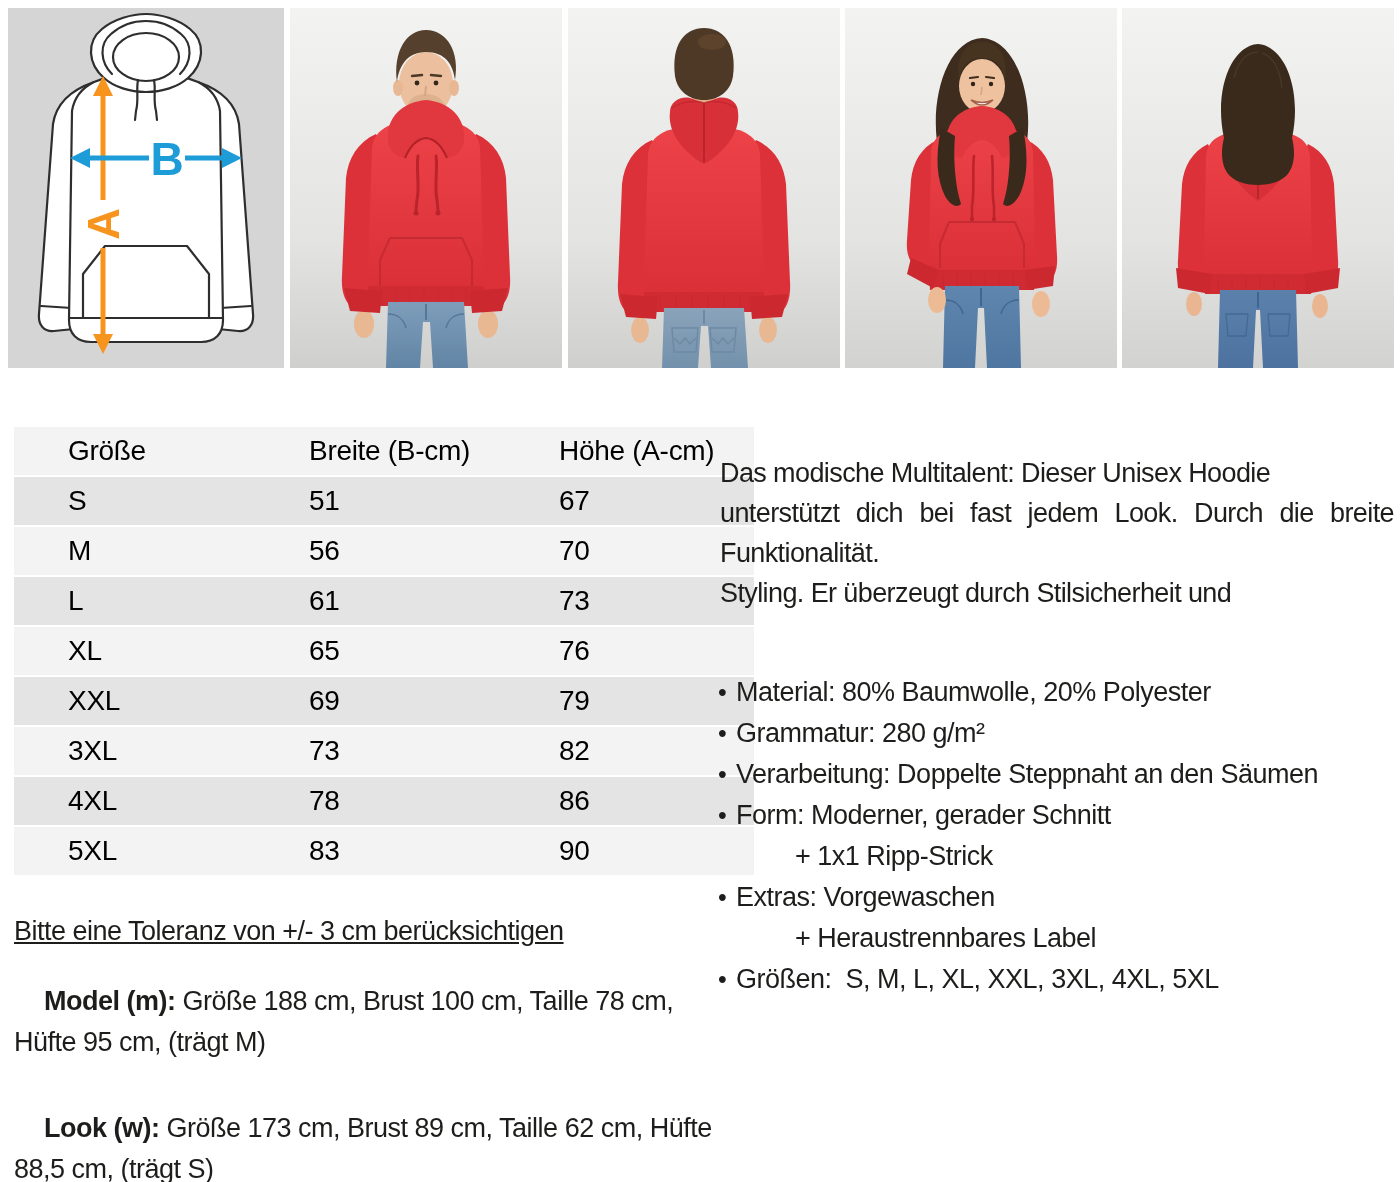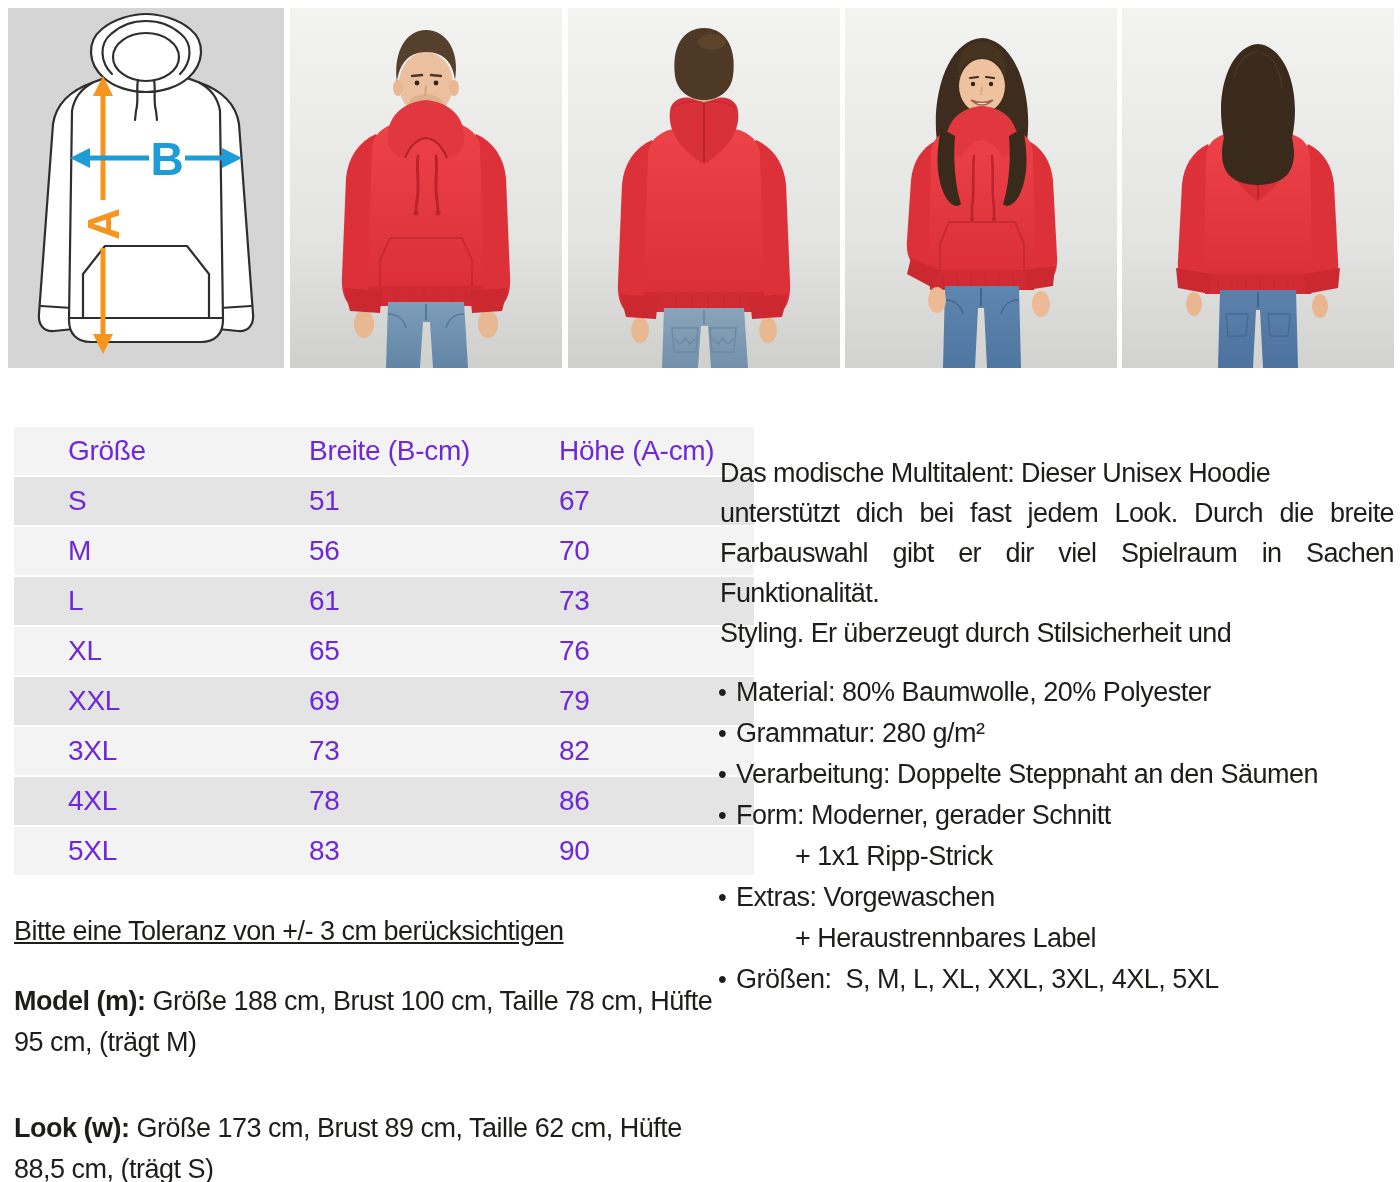--- a/index.html
+++ b/index.html
@@ -13,21 +13,21 @@
   #panel-diagram{left:8px;width:276px;}
   #panel-man-front{left:290px;width:272px;}
   #panel-man-back{left:568px;width:272px;}
   #panel-woman-front{left:845px;width:272px;}
   #panel-woman-back{left:1122px;width:272px;}
 
   
   table.size-chart{
     position:absolute;left:14px;top:427px;width:686px;
     border-collapse:collapse;table-layout:fixed;
-    font-size:28px;color:#6d28d9;
+    font-size:28px;color:#000000;
   }
   table.size-chart th,table.size-chart td{
     height:48px;font-weight:normal;text-align:left;vertical-align:middle;
     border-bottom:2px solid #ffffff;padding:0;
   }
   table.size-chart th:nth-child(1),table.size-chart td:nth-child(1){width:241px;padding-left:54px;}
   table.size-chart th:nth-child(2),table.size-chart td:nth-child(2){width:250px;}
   table.size-chart th:nth-child(3),table.size-chart td:nth-child(3){width:195px;}
   table.size-chart thead tr{background:#f3f3f3;}
   table.size-chart tbody tr:nth-child(odd){background:#e4e4e4;}
@@ -42,21 +42,21 @@
   .feature-item.with-dot::before{
     content:"\2022";position:absolute;left:6px;top:0;font-size:25px;color:#1d1d1b;
   }
   .feature-item.continuation{padding-left:83px;}
 
   
   .tolerance-note{position:absolute;left:14px;top:916px;width:690px;font-size:27px;letter-spacing:-0.5px;text-decoration:underline;}
   .model-note{position:absolute;left:14px;width:700px;font-size:27px;line-height:41px;letter-spacing:-0.5px;}
   #model-m{top:981px;}
   #model-w{top:1108px;}
-  .model-note b{font-weight:bold;letter-spacing:-0.5px;}
+  .model-note b{font-weight:bold;letter-spacing:-0.5px;margin-left:30px;}
 </style>
 </head>
 <body>
 
 <div class="page">
 
   <div class="panel" id="panel-diagram">
     <svg viewBox="0 0 276 360">
       <rect width="276" height="360" fill="#d5d5d5"></rect>
       <g stroke="#2e2e2e" stroke-width="2.2" fill="#ffffff" stroke-linejoin="round" stroke-linecap="round">
@@ -377,21 +377,20 @@
         <td>5XL</td>
         <td>83</td>
         <td>90</td>
       </tr>
     </tbody>
   </table>
 
   <div class="description">
     <span class="line">Das modische Multitalent: Dieser Unisex Hoodie</span>
     <span class="line just">unterstützt dich bei fast jedem Look. Durch die breite</span>
-    <span class="line just">Farbauswahl gibt er dir viel Spielraum in Sachen</span>
     <span class="line">Funktionalität.</span>
     <span class="line">Styling. Er überzeugt durch Stilsicherheit und</span>
   </div>
 
   <div class="feature-list">
     <div class="feature-item with-dot">Material: 80% Baumwolle, 20% Polyester</div>
     <div class="feature-item with-dot">Grammatur: 280 g/m²</div>
     <div class="feature-item with-dot">Verarbeitung: Doppelte Steppnaht an den Säumen</div>
     <div class="feature-item with-dot">Form: Moderner, gerader Schnitt</div>
     <div class="feature-item continuation">+ 1x1 Ripp-Strick</div>

